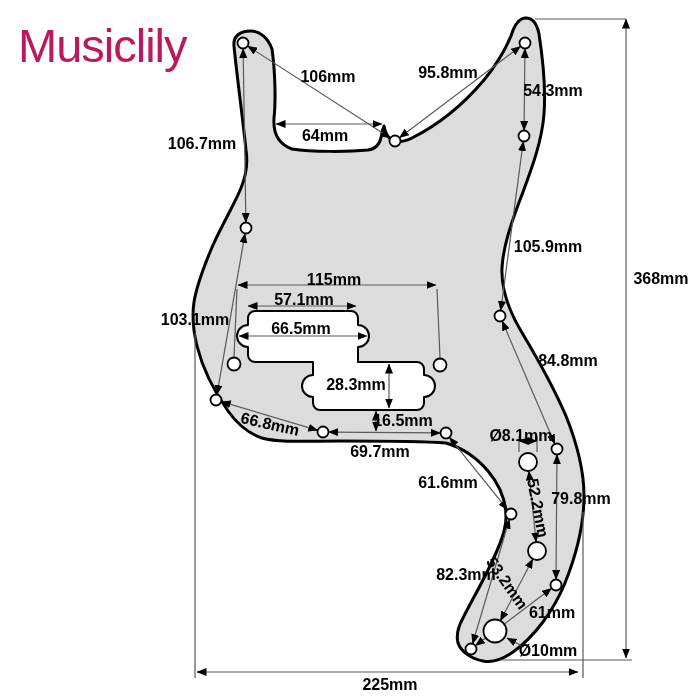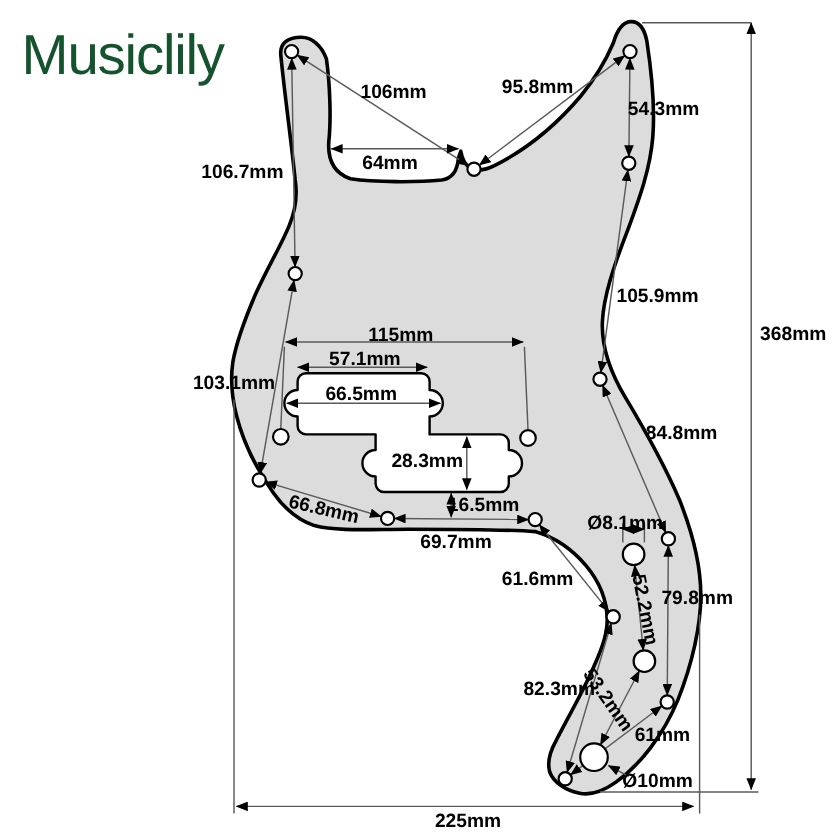--- a/index.html
+++ b/index.html
@@ -1,20 +1,20 @@
 <!DOCTYPE html>
 <html><head>
 <meta charset="utf-8">
 <title>Musiclily Pickguard Dimension Diagram</title>
 <style>
   html,body{margin:0;padding:0;background:#ffffff;}
   #stage{position:relative;width:700px;height:700px;background:#ffffff;overflow:hidden;
          font-family:"Liberation Sans",sans-serif;}
   #brand{position:absolute;left:18px;top:18px;font-size:47px;font-weight:400;
-         letter-spacing:-1px;color:#14532d;}
+         letter-spacing:-1px;color:#be185d;}
   svg{position:absolute;left:0;top:0;}
   .dim-label{font-family:"Liberation Sans",sans-serif;font-weight:bold;font-size:16px;fill:#000;}
 </style>
 </head>
 <body>
 
 <div id="stage">
   <div id="brand">Musiclily</div>
   <svg id="diagram" width="700" height="700" viewBox="0 0 700 700" xmlns="http://www.w3.org/2000/svg">
     <defs>

